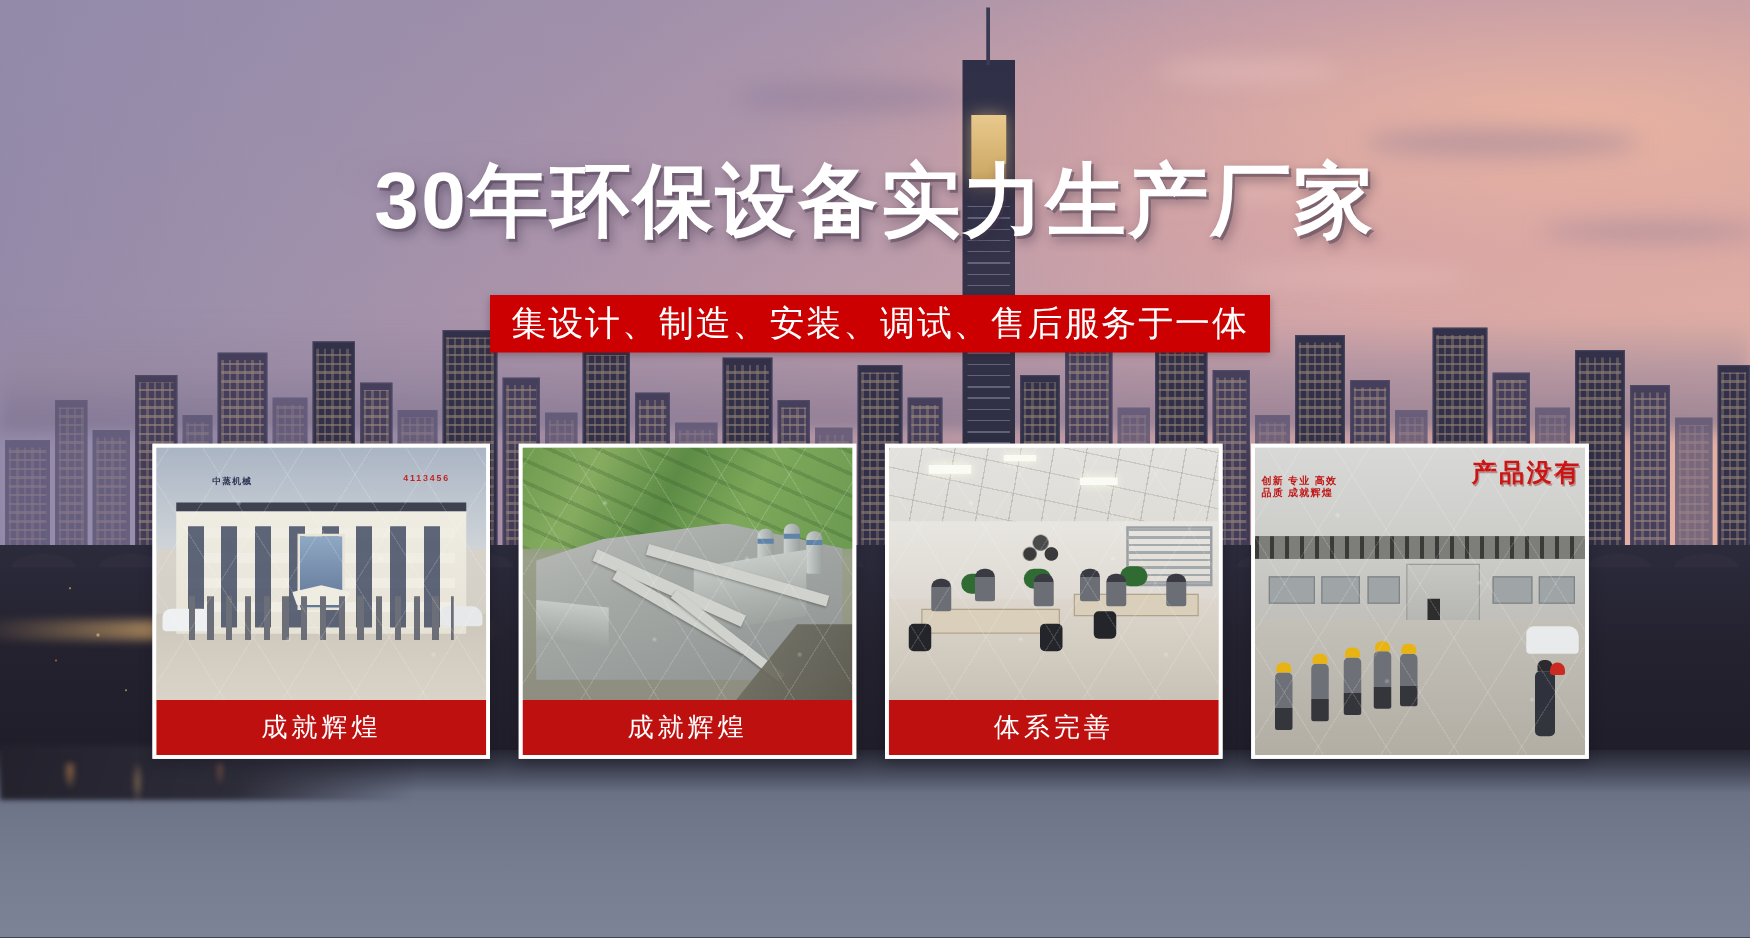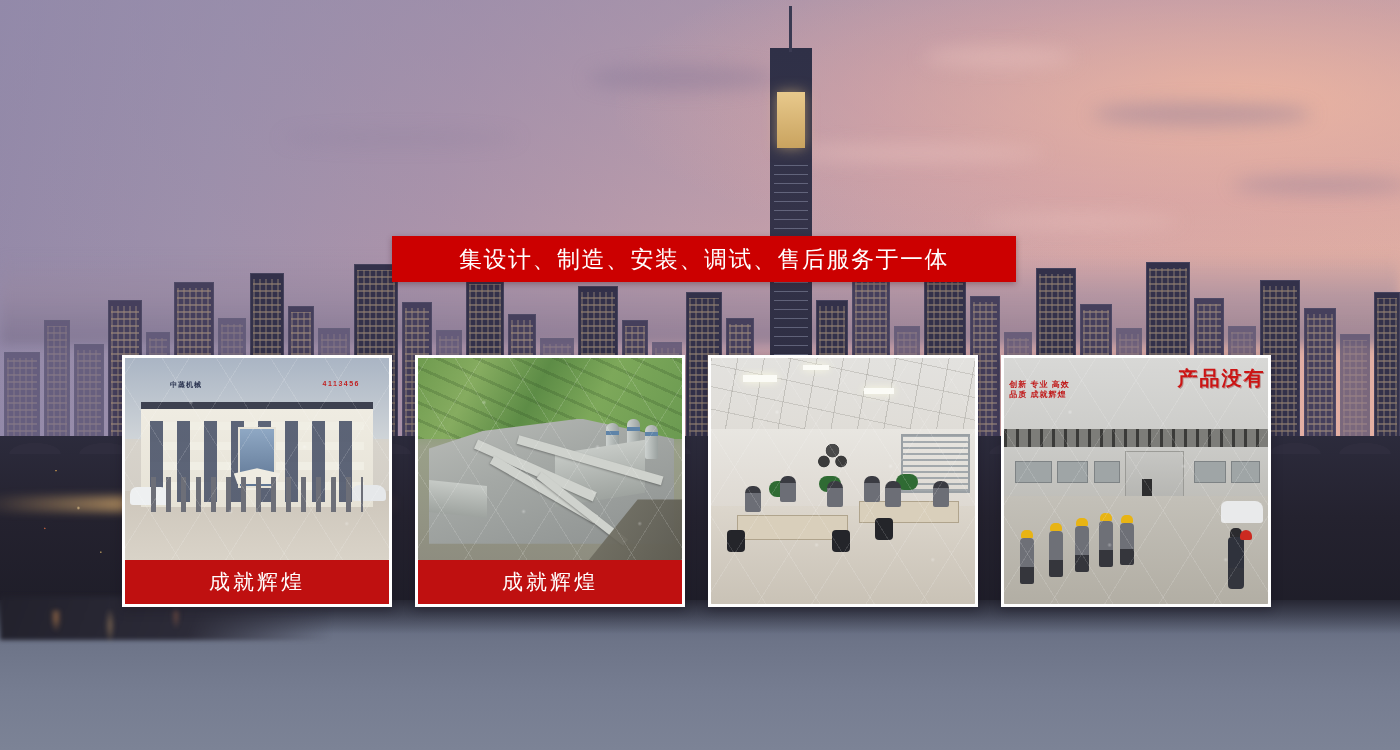--- a/index.html
+++ b/index.html
@@ -168,21 +168,21 @@
   
   .subbar{
     position:absolute; left:392px; top:236px;
     width:624px; height:46px;
     background:#cc0000;
     display:flex; align-items:center; justify-content:center;
     box-shadow:0 2px 6px rgba(60,20,30,.35);
   }
   .subbar .txt{
     color:#ffffff;
-    font-size:23px;
+    font-size:28px;
     letter-spacing:1.5px;
     font-weight:500;
     white-space:nowrap;
   }
 
   
   .cards{
     position:absolute; left:122px; top:355px;
     width:1155px; height:252px;
     display:flex; gap:23px;
@@ -481,20 +481,21 @@
   </div>
 
   <div class="treeline"></div>
   <div class="citylights"></div>
   <div class="streetglow"></div>
 
   <div class="water"></div>
   <div class="water-shore"></div>
   <div class="water-reflect"></div>
 
+  <div class="headline">30年环保设备实力生产厂家</div>
 
   <div class="subbar">
     <span class="txt">集设计、制造、安装、调试、售后服务于一体</span>
   </div>
 
   <div class="cards">
 
     <div class="card">
       <div class="photo ph1">
         <div class="b-sky"></div>
@@ -558,20 +559,21 @@
         <div class="person" style="left:26%;top:48%;"></div>
         <div class="person" style="left:44%;top:50%;"></div>
         <div class="person" style="left:58%;top:48%;"></div>
         <div class="person" style="left:66%;top:50%;"></div>
         <div class="person" style="left:84%;top:50%;"></div>
         <div class="chair" style="left:6%; top:70%;"></div>
         <div class="chair" style="left:46%;top:70%;"></div>
         <div class="chair" style="left:62%;top:65%;"></div>
         <div class="wm"></div>
       </div>
+      <div class="caption">体系完善</div>
     </div>
 
     <div class="card">
       <div class="photo ph4">
         <div class="fac"></div>
         <div class="bigred">产品没有</div>
         <div class="smred">创新 专业 高效<br>品质 成就辉煌</div>
         <div class="band"></div>
         <div class="win" style="left:4%; top:42%;width:14%;"></div>
         <div class="win" style="left:20%;top:42%;width:12%;"></div>

